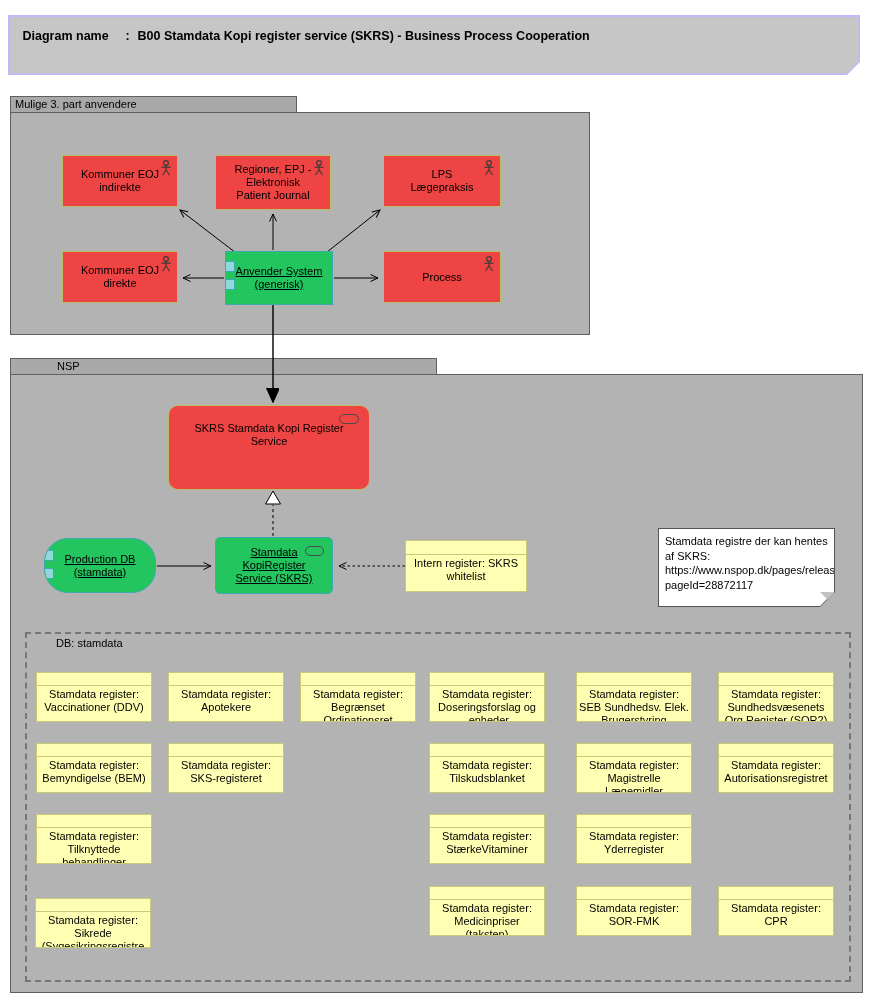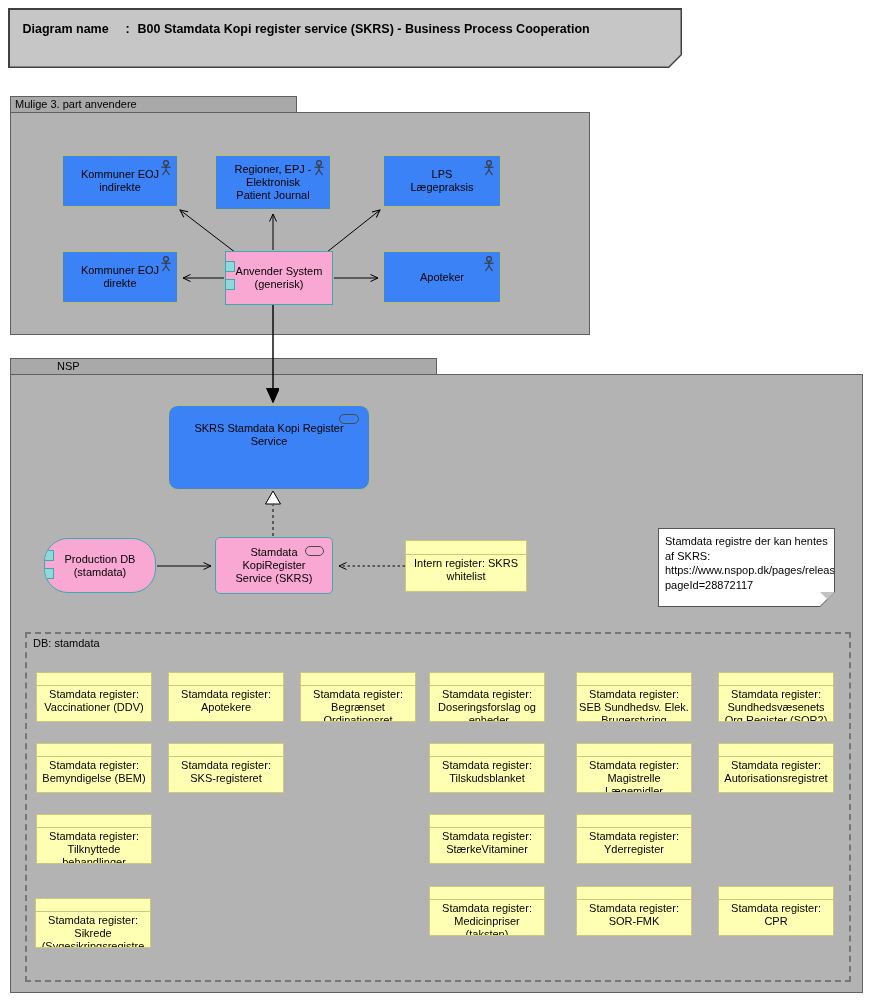--- a/index.html
+++ b/index.html
@@ -1,39 +1,39 @@
 <!DOCTYPE html>
 <html><head>
 <meta charset="utf-8">
 <style>
   html,body{margin:0;padding:0;background:#ffffff;}
   body{font-family:"Liberation Sans",sans-serif;color:#000;}
   #stage{position:relative;width:873px;height:1005px;background:#fff;overflow:hidden;}
 
   
-  .title-outer{position:absolute;left:8px;top:8px;width:674px;height:60px;background:#404040;
+  .title-outer{position:absolute;left:8px;top:15px;width:852px;height:60px;background:#c4b5fd;
     -webkit-clip-path:polygon(0 0,100% 0,100% calc(100% - 13px),calc(100% - 13px) 100%,0 100%);
     clip-path:polygon(0 0,100% 0,100% calc(100% - 13px),calc(100% - 13px) 100%,0 100%);}
   .title-inner{position:absolute;left:1.5px;top:1.5px;right:1.5px;bottom:1.5px;background:#c6c6c6;
     -webkit-clip-path:polygon(0 0,100% 0,100% calc(100% - 12px),calc(100% - 12px) 100%,0 100%);
     clip-path:polygon(0 0,100% 0,100% calc(100% - 12px),calc(100% - 12px) 100%,0 100%);
     padding:9px 0 0 13px;box-sizing:border-box;font-weight:bold;font-size:12.5px;line-height:20px;}
   .t-label{display:inline-block;width:103px;}
   .t-sep{display:inline-block;width:12px;}
 
   
   .group-tab{position:absolute;background:#a9a9a9;border:1px solid #606060;box-sizing:border-box;
     font-size:11px;line-height:14px;padding-left:4px;}
   .group-body{position:absolute;background:#b3b3b3;border:1px solid #606060;box-sizing:border-box;}
 
   
   .node{position:absolute;box-sizing:border-box;font-size:11px;line-height:13px;text-align:center;
     display:flex;align-items:center;justify-content:center;white-space:pre-line;overflow:hidden;}
-  .yellow{background:#3b82f6;border:1px solid #bdbd68;}
-  .cyan{background:#f9a8d4;border:1px solid #3fa9b1;}
+  .yellow{background:#ef4444;border:1px solid #bdbd68;}
+  .cyan{background:#22c55e;border:1px solid #3fa9b1;text-decoration:underline;}
   .rounded{border-radius:5px;align-items:center;}
   .top-align{align-items:flex-start;padding-top:16px;}
 
   
   .actor-icon{position:absolute;top:4px;right:5px;width:12px;height:16px;}
   .actor-icon svg{display:block;}
 
   
   .service-icon{position:absolute;top:8px;width:20px;height:10px;border:1.5px solid #4a4a4a;
     border-radius:6px;box-sizing:border-box;background:transparent;}
@@ -42,21 +42,21 @@
   .notch{position:absolute;left:-9px;width:18px;height:11px;background:#8fd8dc;border:1px solid #3fa9b1;box-sizing:border-box;}
 
   
   .obj-box{position:absolute;box-sizing:border-box;background:#ffffb3;border:1px solid #c9c977;overflow:hidden;}
   .obj-header{height:12px;border-bottom:1px solid #c9c977;}
   .obj-label{font-size:11px;line-height:13px;text-align:center;white-space:pre-line;padding-top:2px;
     overflow-wrap:anywhere;}
 
   
   .dashed-group{position:absolute;border:2px dashed #767676;box-sizing:border-box;}
-  .dashed-label{position:absolute;font-size:11px;}
+  .dashed-label{position:absolute;font-size:11px;margin-left:23px;}
 
   
   .note-outer{position:absolute;left:658px;top:528px;width:177px;height:79px;background:#555;
     -webkit-clip-path:polygon(0 0,100% 0,100% calc(100% - 15px),calc(100% - 15px) 100%,0 100%);
     clip-path:polygon(0 0,100% 0,100% calc(100% - 15px),calc(100% - 15px) 100%,0 100%);}
   .note-inner{position:absolute;left:1px;top:1px;right:1px;bottom:1px;background:#ffffff;
     -webkit-clip-path:polygon(0 0,100% 0,100% calc(100% - 14px),calc(100% - 14px) 100%,0 100%);
     clip-path:polygon(0 0,100% 0,100% calc(100% - 14px),calc(100% - 14px) 100%,0 100%);
     font-size:11px;line-height:14.5px;padding:5px 4px 0 6px;box-sizing:border-box;white-space:pre-line;}
   .note-fold{position:absolute;right:1px;bottom:1px;width:0;height:0;
@@ -157,21 +157,21 @@
           <g stroke="#3a3a3a" stroke-width="1.2" fill="none">
             <circle cx="6" cy="3" r="2.4"></circle>
             <line x1="6" y1="5.4" x2="6" y2="10"></line>
             <line x1="1.5" y1="7.2" x2="10.5" y2="7.2"></line>
             <line x1="6" y1="10" x2="2.5" y2="15"></line>
             <line x1="6" y1="10" x2="9.5" y2="15"></line>
           </g>
         </svg></span>
   </div>
   <div class="node yellow" style="left:383px;top:251px;width:118px;height:52px;">
-    <span>Apoteker</span>
+    <span>Process</span>
     <span class="actor-icon"><svg width="12" height="16" viewBox="0 0 12 16">
           <g stroke="#3a3a3a" stroke-width="1.2" fill="none">
             <circle cx="6" cy="3" r="2.4"></circle>
             <line x1="6" y1="5.4" x2="6" y2="10"></line>
             <line x1="1.5" y1="7.2" x2="10.5" y2="7.2"></line>
             <line x1="6" y1="10" x2="2.5" y2="15"></line>
             <line x1="6" y1="10" x2="9.5" y2="15"></line>
           </g>
         </svg></span>
   </div>

